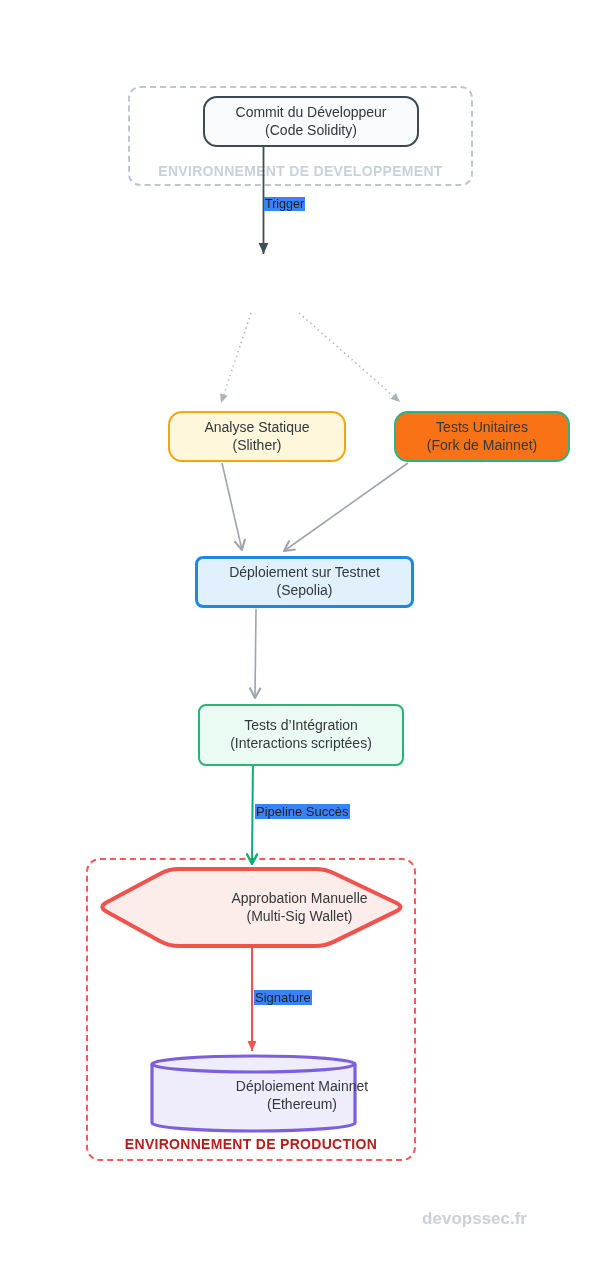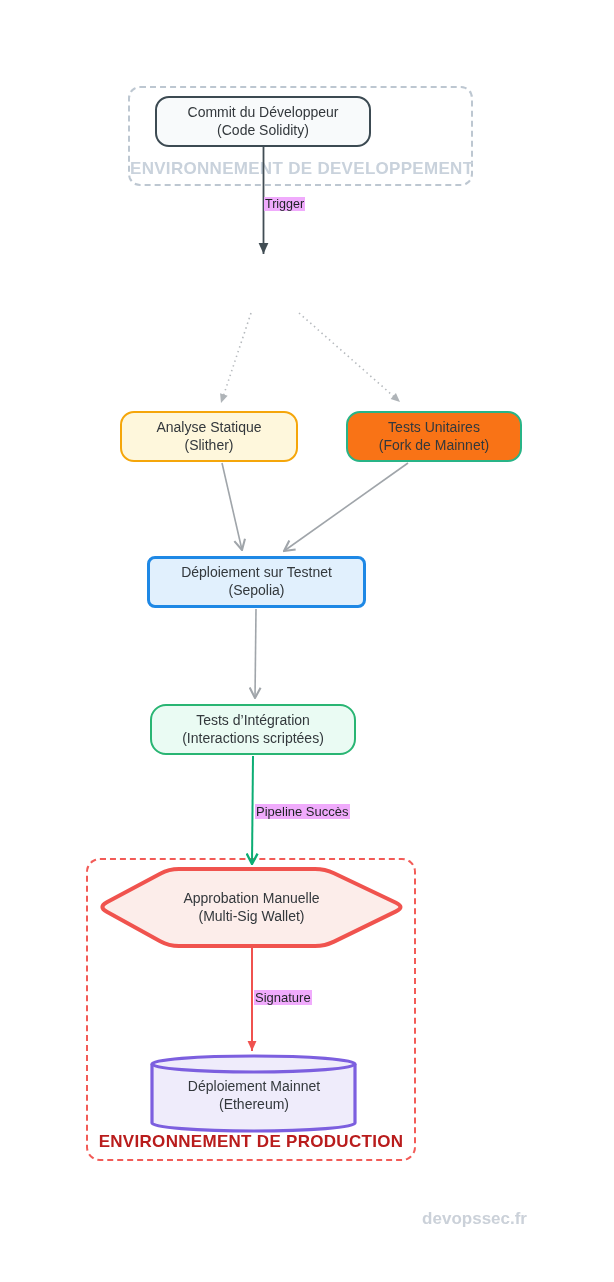--- a/index.html
+++ b/index.html
@@ -22,50 +22,50 @@
   .pipeline-box {
     left: 113px; top: 253px; width: 411px; height: 540px;
     background: #F2F3F5; border: 1px solid #C0C3C6; border-radius: 14px;
   }
   .prod-box {
     left: 86px; top: 858px; width: 330px; height: 303px;
     border: 2px dashed #F25B57; border-radius: 14px; background: transparent;
   }
   .group-label {
     position: absolute; left: 0; right: 0; bottom: 5px;
-    text-align: center; font-weight: bold; font-size: 17px;
+    text-align: center; font-weight: bold; font-size: 14px;
     letter-spacing: 0.3px; white-space: nowrap;
   }
   .dev-box .group-label  { color: #C9D2DC; }
   .prod-box .group-label { color: #b91c1c; bottom: 7px; }
   .pipeline-label {
     position: absolute; right: 10px; bottom: 6px;
     font-weight: bold; font-size: 17px; color: #CFD2D6; white-space: nowrap;
   }
 
   
   .node {
     position: absolute; box-sizing: border-box;
     display: flex; flex-direction: column; align-items: center; justify-content: center;
     text-align: center; font-size: 14px; line-height: 1.27; color: #33383C;
-    border-radius: 14px; white-space: nowrap;
+    border-radius: 14px; white-space: nowrap; margin-left: 48px;
   }
   .commit      { left: 155px; top:  96px; width: 216px; height: 51px; border: 2.5px solid #3C4A52; background: #F8FAFB; }
   .compilation { left: 168px; top: 261px; width: 189px; height: 51px; border: 2px   solid #2196F3; background: #FFFFFF; }
   .analyse     { left: 120px; top: 411px; width: 178px; height: 51px; border: 2.5px solid #F5A60A; background: #FEF7DC; }
   .unittests   { left: 346px; top: 411px; width: 176px; height: 51px; border: 2.5px solid #28B487; background: #f97316; }
   .testnet     { left: 147px; top: 556px; width: 219px; height: 52px; border: 3px   solid #1E88E5; background: #E1F0FD; border-radius: 8px; }
-  .integration { left: 150px; top: 704px; width: 206px; height: 51px; border: 2.5px solid #29B573; background: #EAFBF3; border-radius: 16px; }
+  .integration { left: 150px; top: 704px; width: 206px; height: 62px; border: 2.5px solid #29B573; background: #EAFBF3; border-radius: 8px; }
   .approval-text { left:  98px; top:  869px; width: 307px; height: 77px; border: none; background: transparent; }
   .mainnet-text  { left: 153px; top: 1068px; width: 202px; height: 56px; border: none; background: transparent; }
 
   
   .edge-label {
     position: absolute; font-size: 13px; color: #1E2224;
-    background: #f0abfc; padding: 0 1px; white-space: nowrap;
+    background: #3b82f6; padding: 0 1px; white-space: nowrap;
   }
   .lbl-trigger   { left: 264px; top: 197px; font-size: 12.5px; }
   .lbl-success   { left: 255px; top: 804px; }
   .lbl-signature { left: 254px; top: 990px; }
 
   .watermark {
     position: absolute; right: 87px; top: 1181px;
     font-weight: bold; font-size: 17px; color: #CBD1D9; white-space: nowrap; margin-top: 28px;
   }
 </style>

